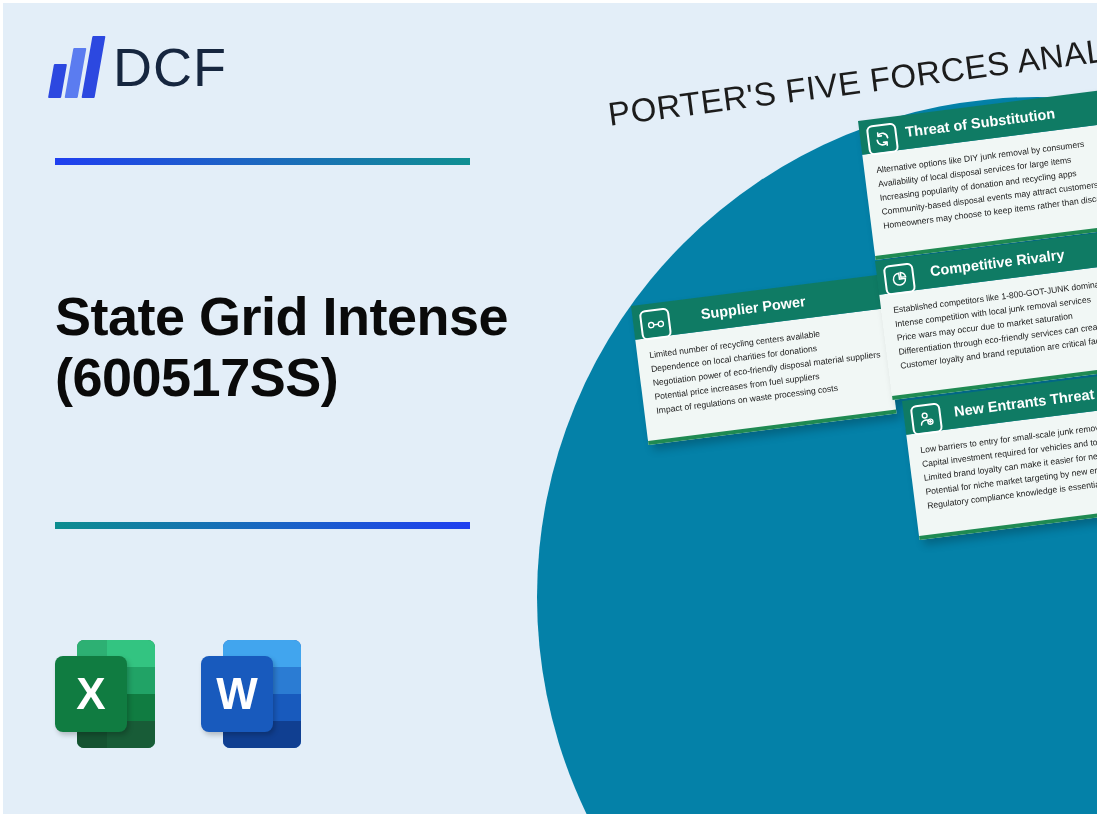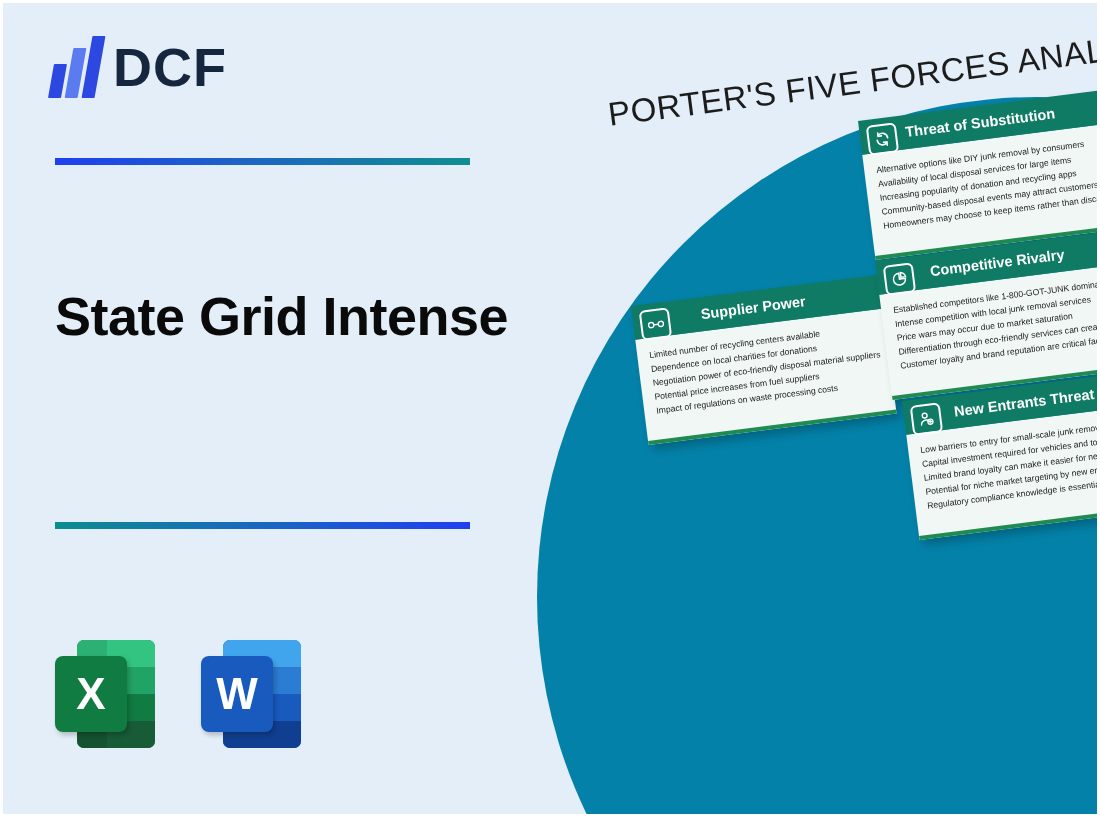--- a/index.html
+++ b/index.html
@@ -17,21 +17,21 @@
   }
 
   
   .logo-wrap{position:absolute;left:48px;top:33px;display:flex;align-items:center;}
   .logo-mark{position:relative;width:52px;height:62px;margin-right:10px;}
   .bar{position:absolute;transform:skewX(-10deg);border-radius:1px;}
   .bar.b1{left:0px;  top:28px; width:13px;height:34px;background:#2c48e0;}
   .bar.b2{left:18px; top:12px; width:13px;height:50px;background:#5b7cf0;}
   .bar.b3{left:36px; top:0px;  width:13px;height:62px;background:#2c48e0;}
   .logo-text{
-    font-size:54px;font-weight:700;color:#16263f;letter-spacing:1px;
+    font-size:54px;font-weight:400;color:#16263f;letter-spacing:1px;
     line-height:1;
   }
 
   .divider{position:absolute;left:52px;width:415px;height:7px;}
   .divider.top{top:155px;background:linear-gradient(90deg,#1f3ff0 0%,#1d64c4 45%,#0f8f92 100%);}
   .divider.bottom{top:519px;background:linear-gradient(90deg,#0c8d8f 0%,#1a63c6 55%,#1f3ff0 100%);}
 
   .page-title{
     position:absolute;left:52px;top:283px;width:470px;
     font-size:54px;font-weight:700;color:#0a0a0a;line-height:1.13;
@@ -124,20 +124,21 @@
       <div class="bar b2"></div>
       <div class="bar b3"></div>
     </div>
     <div class="logo-text">DCF</div>
   </div>
 
   <div class="divider top"></div>
 
   <div class="page-title">
     <div>State Grid Intense</div>
+    <div>(600517SS)</div>
   </div>
 
   <div class="divider bottom"></div>
 
   <div class="office-row">
     <div class="off-icon xl">
       <div class="off-body">
         <div class="s s1"></div>
           <div class="s s2"></div>
           <div class="s s3"></div>

